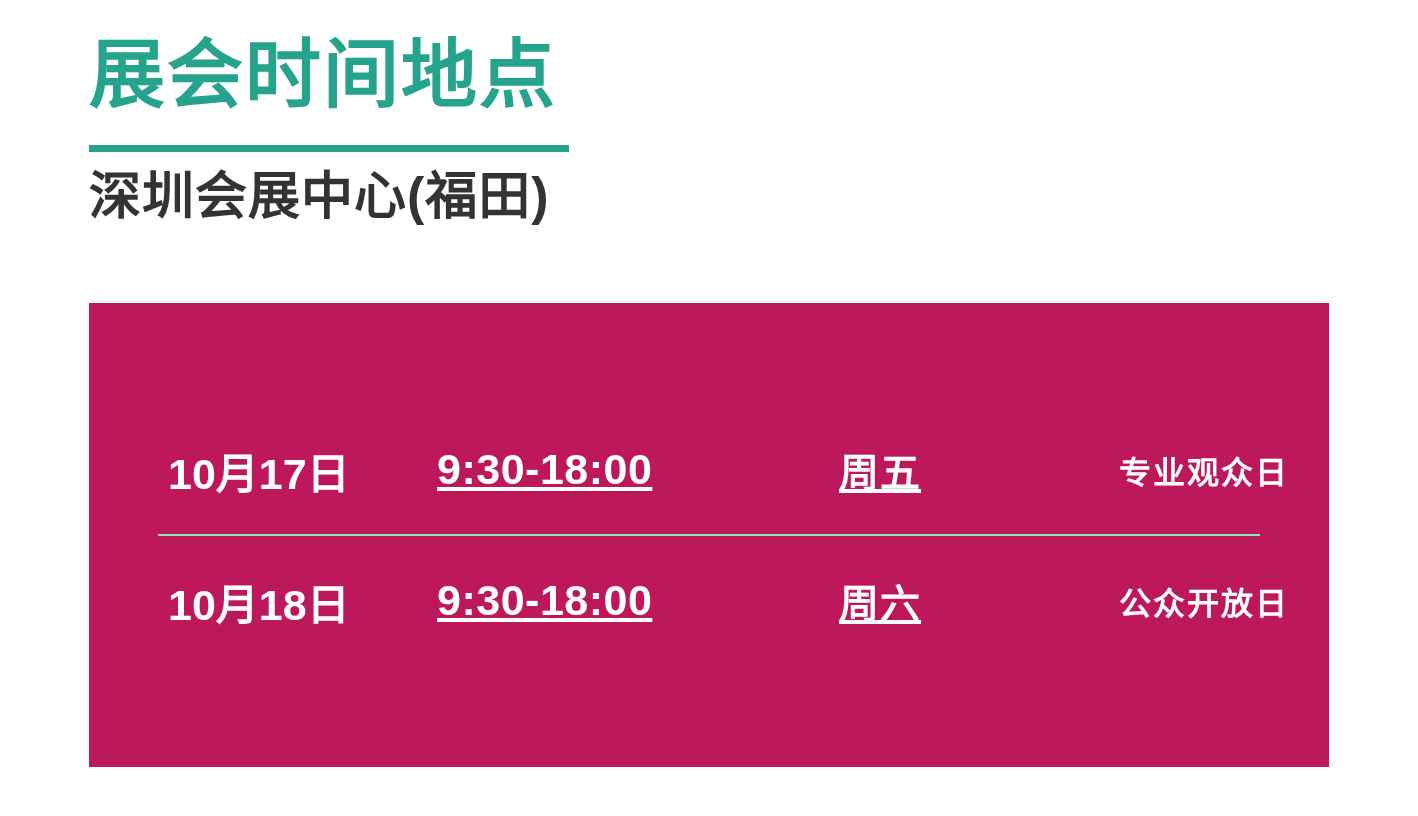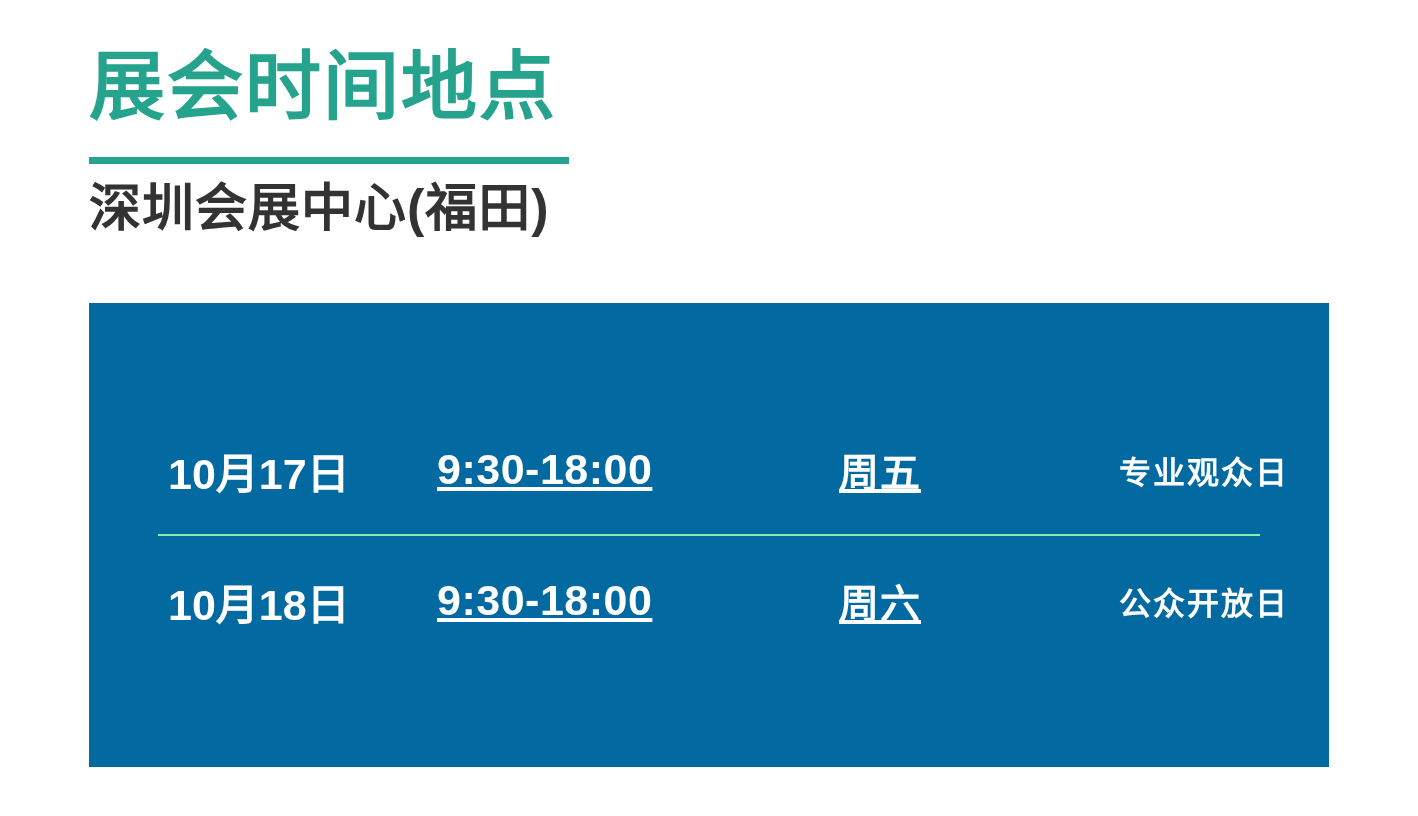--- a/index.html
+++ b/index.html
@@ -20,21 +20,21 @@
     position: relative;
     width: 1418px;
     height: 816px;
     background: #ffffff;
   }
 
   
   .header {
     position: absolute;
     left: 89px;
-    top: 48px;
+    top: 36px;
     width: 1240px;
   }
 
   .page-title {
     margin: 0;
     font-size: 76px;
     line-height: 1.02;
     font-weight: 700;
     letter-spacing: 2px;
     color: #25a38d;
@@ -61,21 +61,21 @@
     white-space: nowrap;
   }
 
   
   .schedule-panel {
     position: absolute;
     left: 89px;
     top: 303px;
     width: 1240px;
     height: 464px;
-    background: #0369a1;
+    background: #be185d;
     box-sizing: border-box;
     display: flex;
     flex-direction: column;
     justify-content: center;
     padding: 0 69px;
   }
 
   .schedule-table {
     width: 100%;
     border-collapse: collapse;

